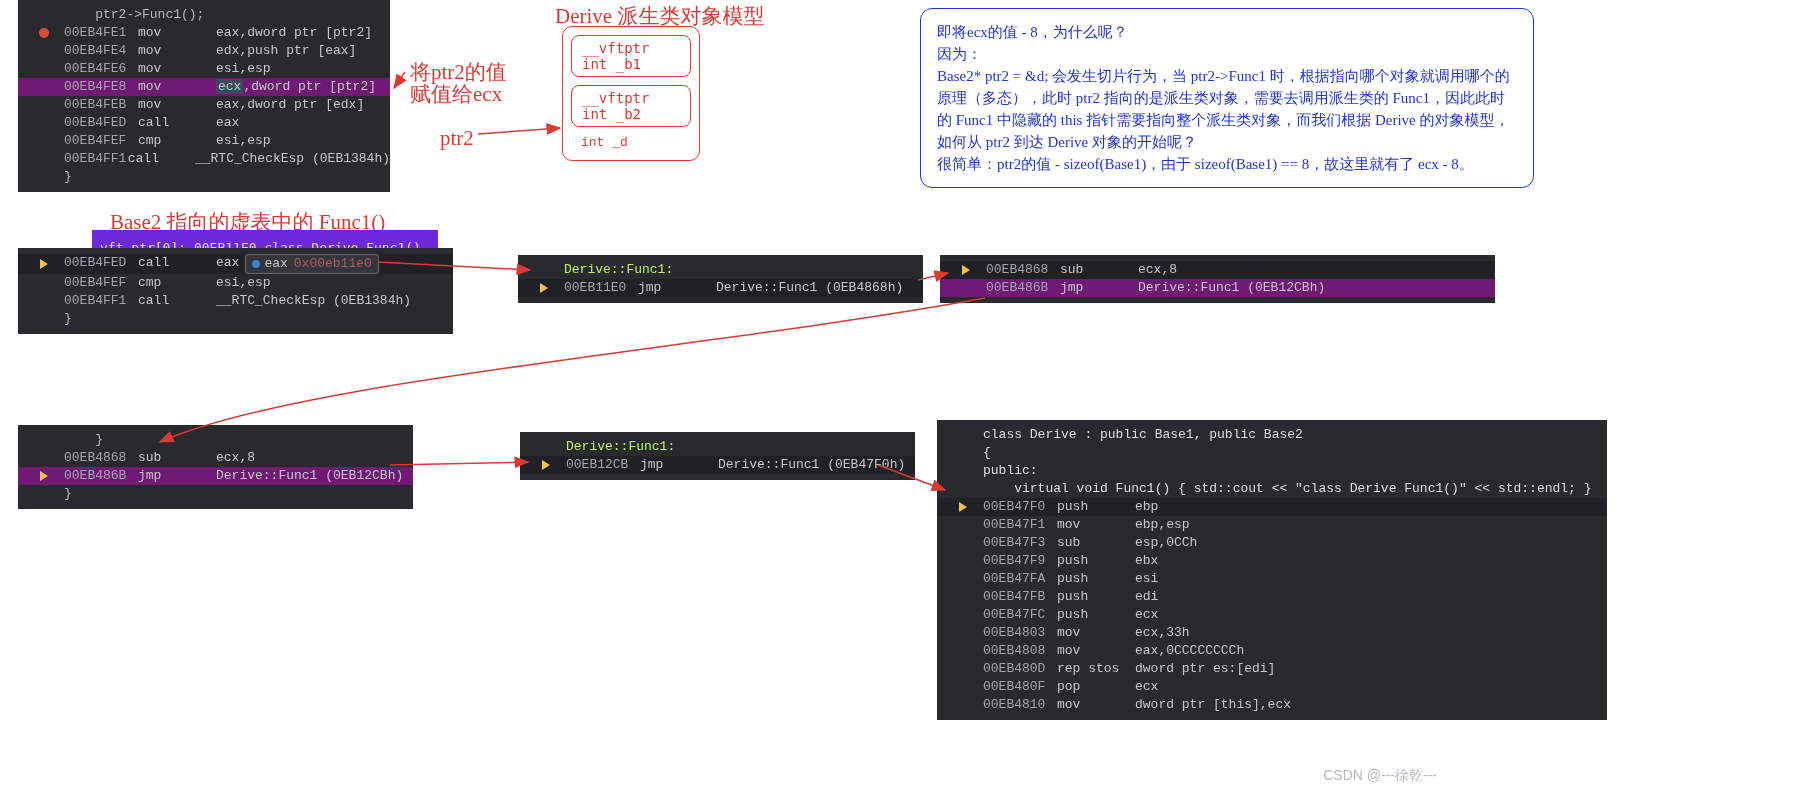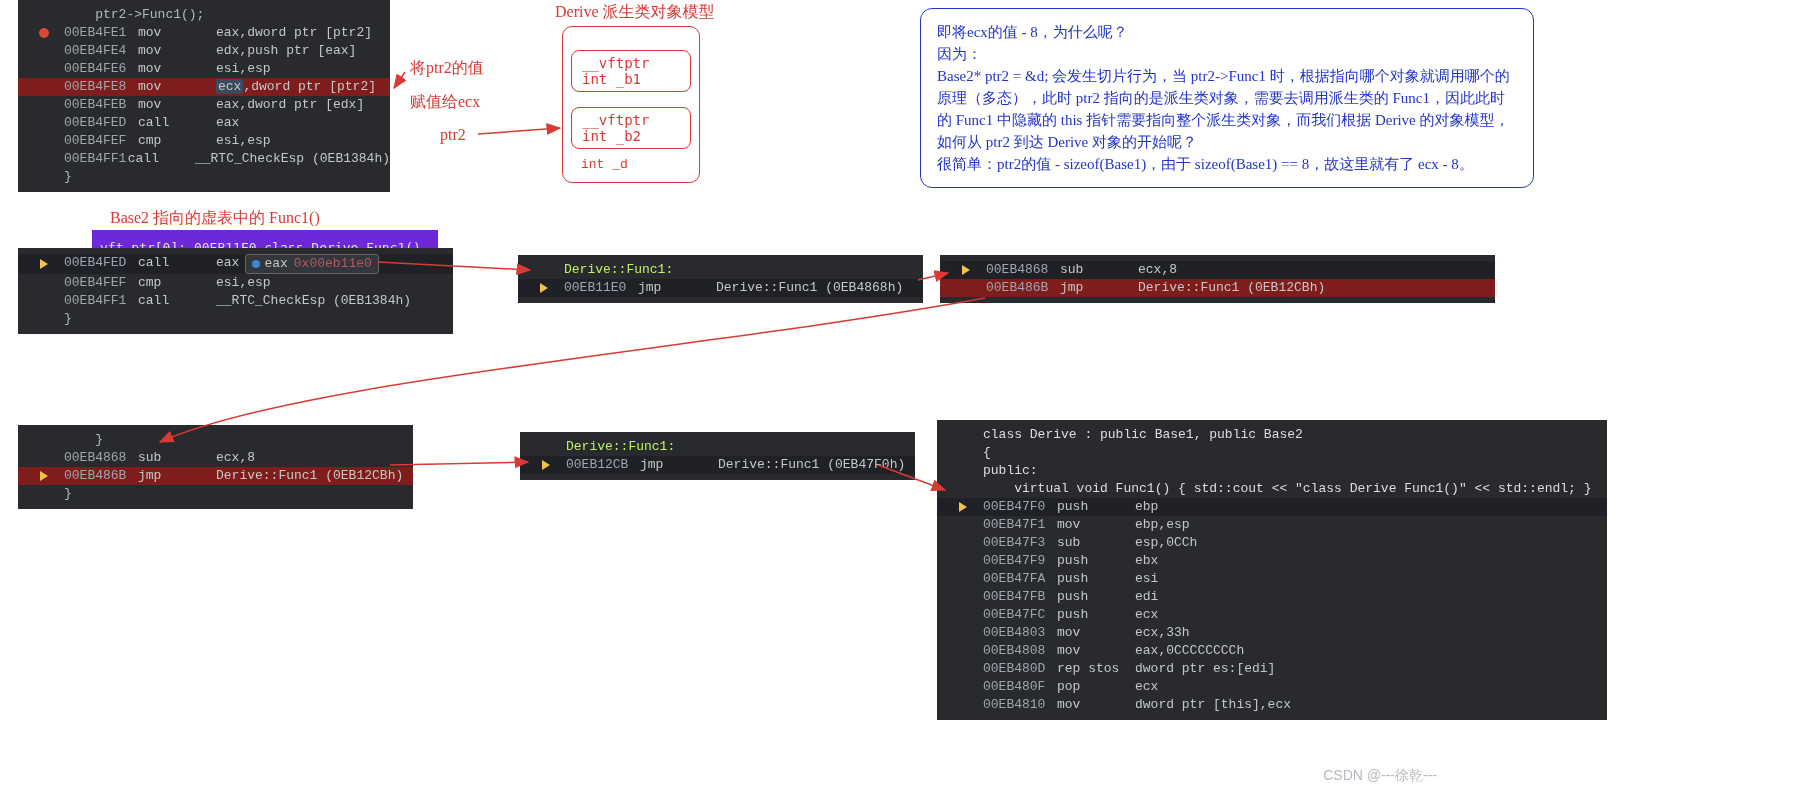--- a/index.html
+++ b/index.html
@@ -40,21 +40,21 @@
   .arrow-mark {
     width: 0; height: 0;
     border-top: 5px solid transparent;
     border-bottom: 5px solid transparent;
     border-left: 8px solid #f2c24b;
     margin-left: 6px;
   }
   .addr  { color: #9fa5ad; width: 74px; display: inline-block; }
   .mnem  { color: #c5c8c6; width: 78px; display: inline-block; }
   .op    { color: #c5c8c6; }
-  .hl    { background: #7f1d1d; }
+  .hl    { background: #701a75; }
   .cur   { background: #1f2126; }
   .tok-hl { background: #3b4a5e; border-radius: 2px; padding: 0 2px; }
 
   .wnd-title {
     background: #6d28d9; color: #e0e0e0;
     padding: 10px 8px;
     font-family: "SimSun","NSimsun","宋体",monospace;
   }
 
   .eax-tip {
@@ -62,24 +62,24 @@
     background: #33363b; border: 1px solid #666;
     padding: 0 6px; border-radius: 3px; margin-left: 6px;
   }
   .eax-tip .dot { width: 8px; height: 8px; border-radius: 50%; background:#3b85d2; margin-right:4px;}
   .eax-tip .val { color:#b25860; margin-left:6px;}
 
   .blue-kw { color: #bef264; }
   .gray   { color: #b3b8bf; }
 
   
-  .anno { color: #d93a34; font-family: "SimSun","宋体", serif; font-size: 16px; white-space: pre; }
+  .anno { color: #d93a34; font-family: "SimSun","宋体", serif; font-size: 21px; white-space: pre; }
   .anno-blue { color: #2235c9; font-family: "SimSun","宋体", serif; font-size: 15px; line-height: 22px; }
 
-  .obj-box { border: 1px solid #d93a34; border-radius: 8px; padding: 4px 10px; color:#d93a34; font-family: Consolas, monospace; font-size: 14px; margin-top: 15px;}
+  .obj-box { border: 1px solid #d93a34; border-radius: 8px; padding: 4px 10px; color:#d93a34; font-family: Consolas, monospace; font-size: 14px;}
   .obj-outer { border: 1px solid #d93a34; border-radius: 10px; padding: 8px; }
 
   .blue-box {
     border: 1.5px solid #2235c9; border-radius: 12px;
     padding: 12px 16px; width: 580px;
   }
 
   .watermark {
     color: #b5b8be; font-family: Arial, sans-serif; font-size: 14px;
   }
@@ -102,21 +102,21 @@
         <div class="code-line hl"><span class="gutter"></span><span class="addr">00EB4FE8</span><span class="mnem">mov</span><span class="op"><span class="tok-hl">ecx</span>,dword ptr [ptr2]</span></div>
         <div class="code-line"><span class="gutter"></span><span class="addr">00EB4FEB</span><span class="mnem">mov</span><span class="op">eax,dword ptr [edx]</span></div>
         <div class="code-line"><span class="gutter"></span><span class="addr">00EB4FED</span><span class="mnem">call</span><span class="op">eax</span></div>
         <div class="code-line"><span class="gutter"></span><span class="addr">00EB4FEF</span><span class="mnem">cmp</span><span class="op">esi,esp</span></div>
         <div class="code-line"><span class="gutter"></span><span class="addr">00EB4FF1</span><span class="mnem">call</span><span class="op">__RTC_CheckEsp (0EB1384h)</span></div>
       </div>
     <div class="code-line"><span class="gutter"></span><span class="gray">}</span></div>
   </div>
 
   <div class="abs anno" style="left:410px; top:58px;">将ptr2的值</div>
-  <div class="abs anno" style="left:410px; top:80px;margin-top:12px;">赋值给ecx</div>
+  <div class="abs anno" style="left:410px; top:80px;">赋值给ecx</div>
 
   <div class="abs anno" style="left:555px; top:2px;">Derive 派生类对象模型</div>
 
   <div class="abs obj-outer" style="left:562px; top:26px; width:120px;">
     <div class="obj-box" style="margin-bottom:8px;">
       <div>__vftptr</div>
       <div>int _b1</div>
     </div>
     <div class="obj-box" style="margin-bottom:6px;">
       <div>__vftptr</div>

